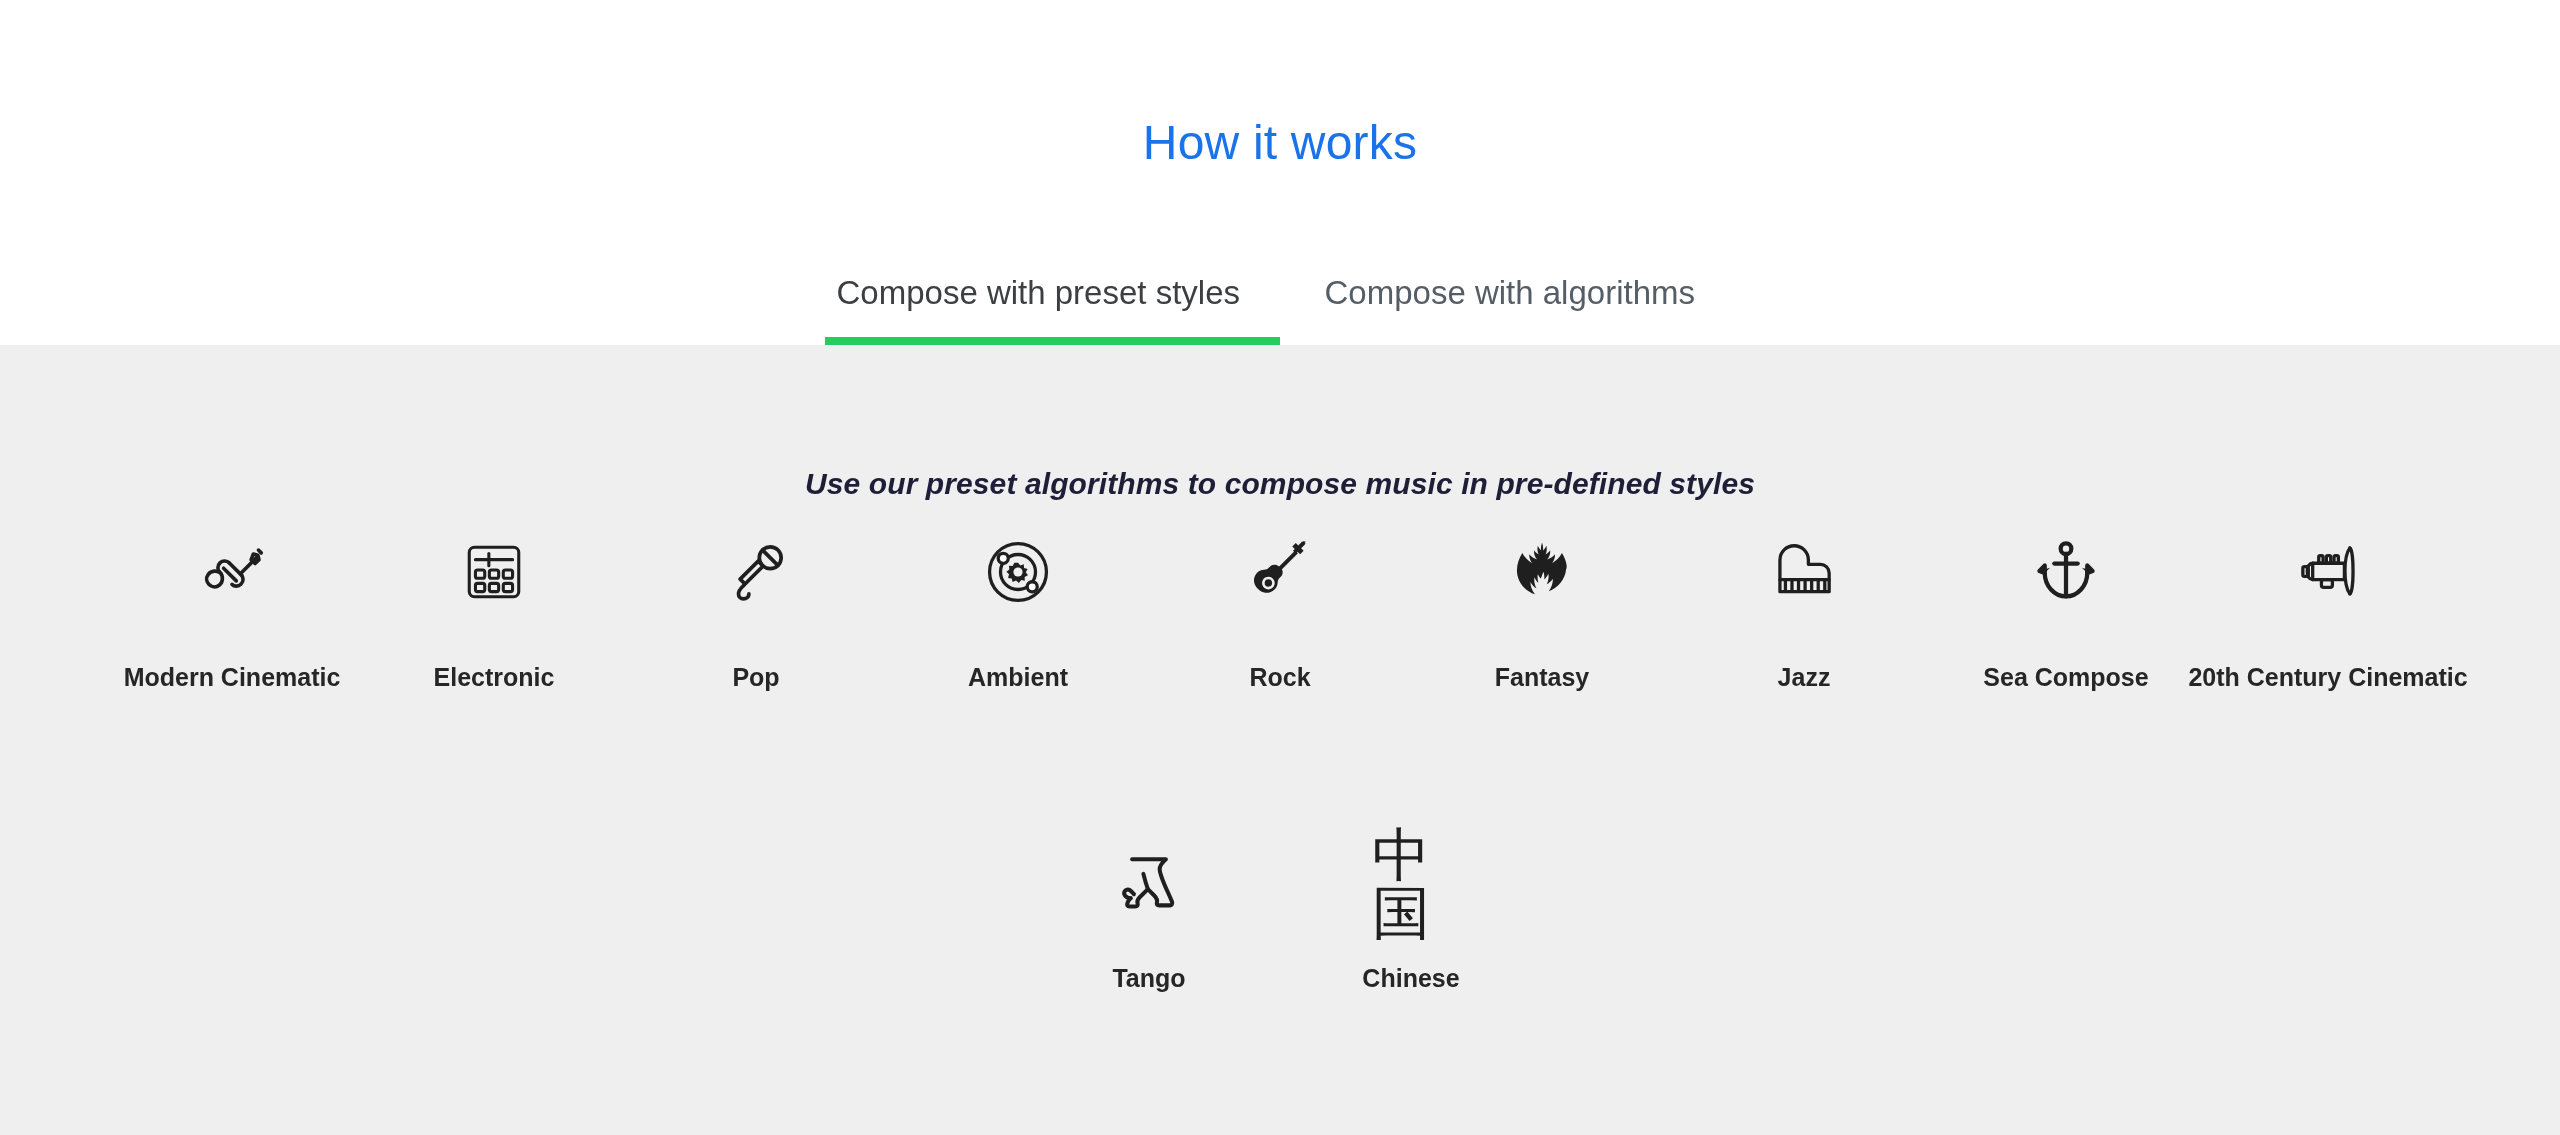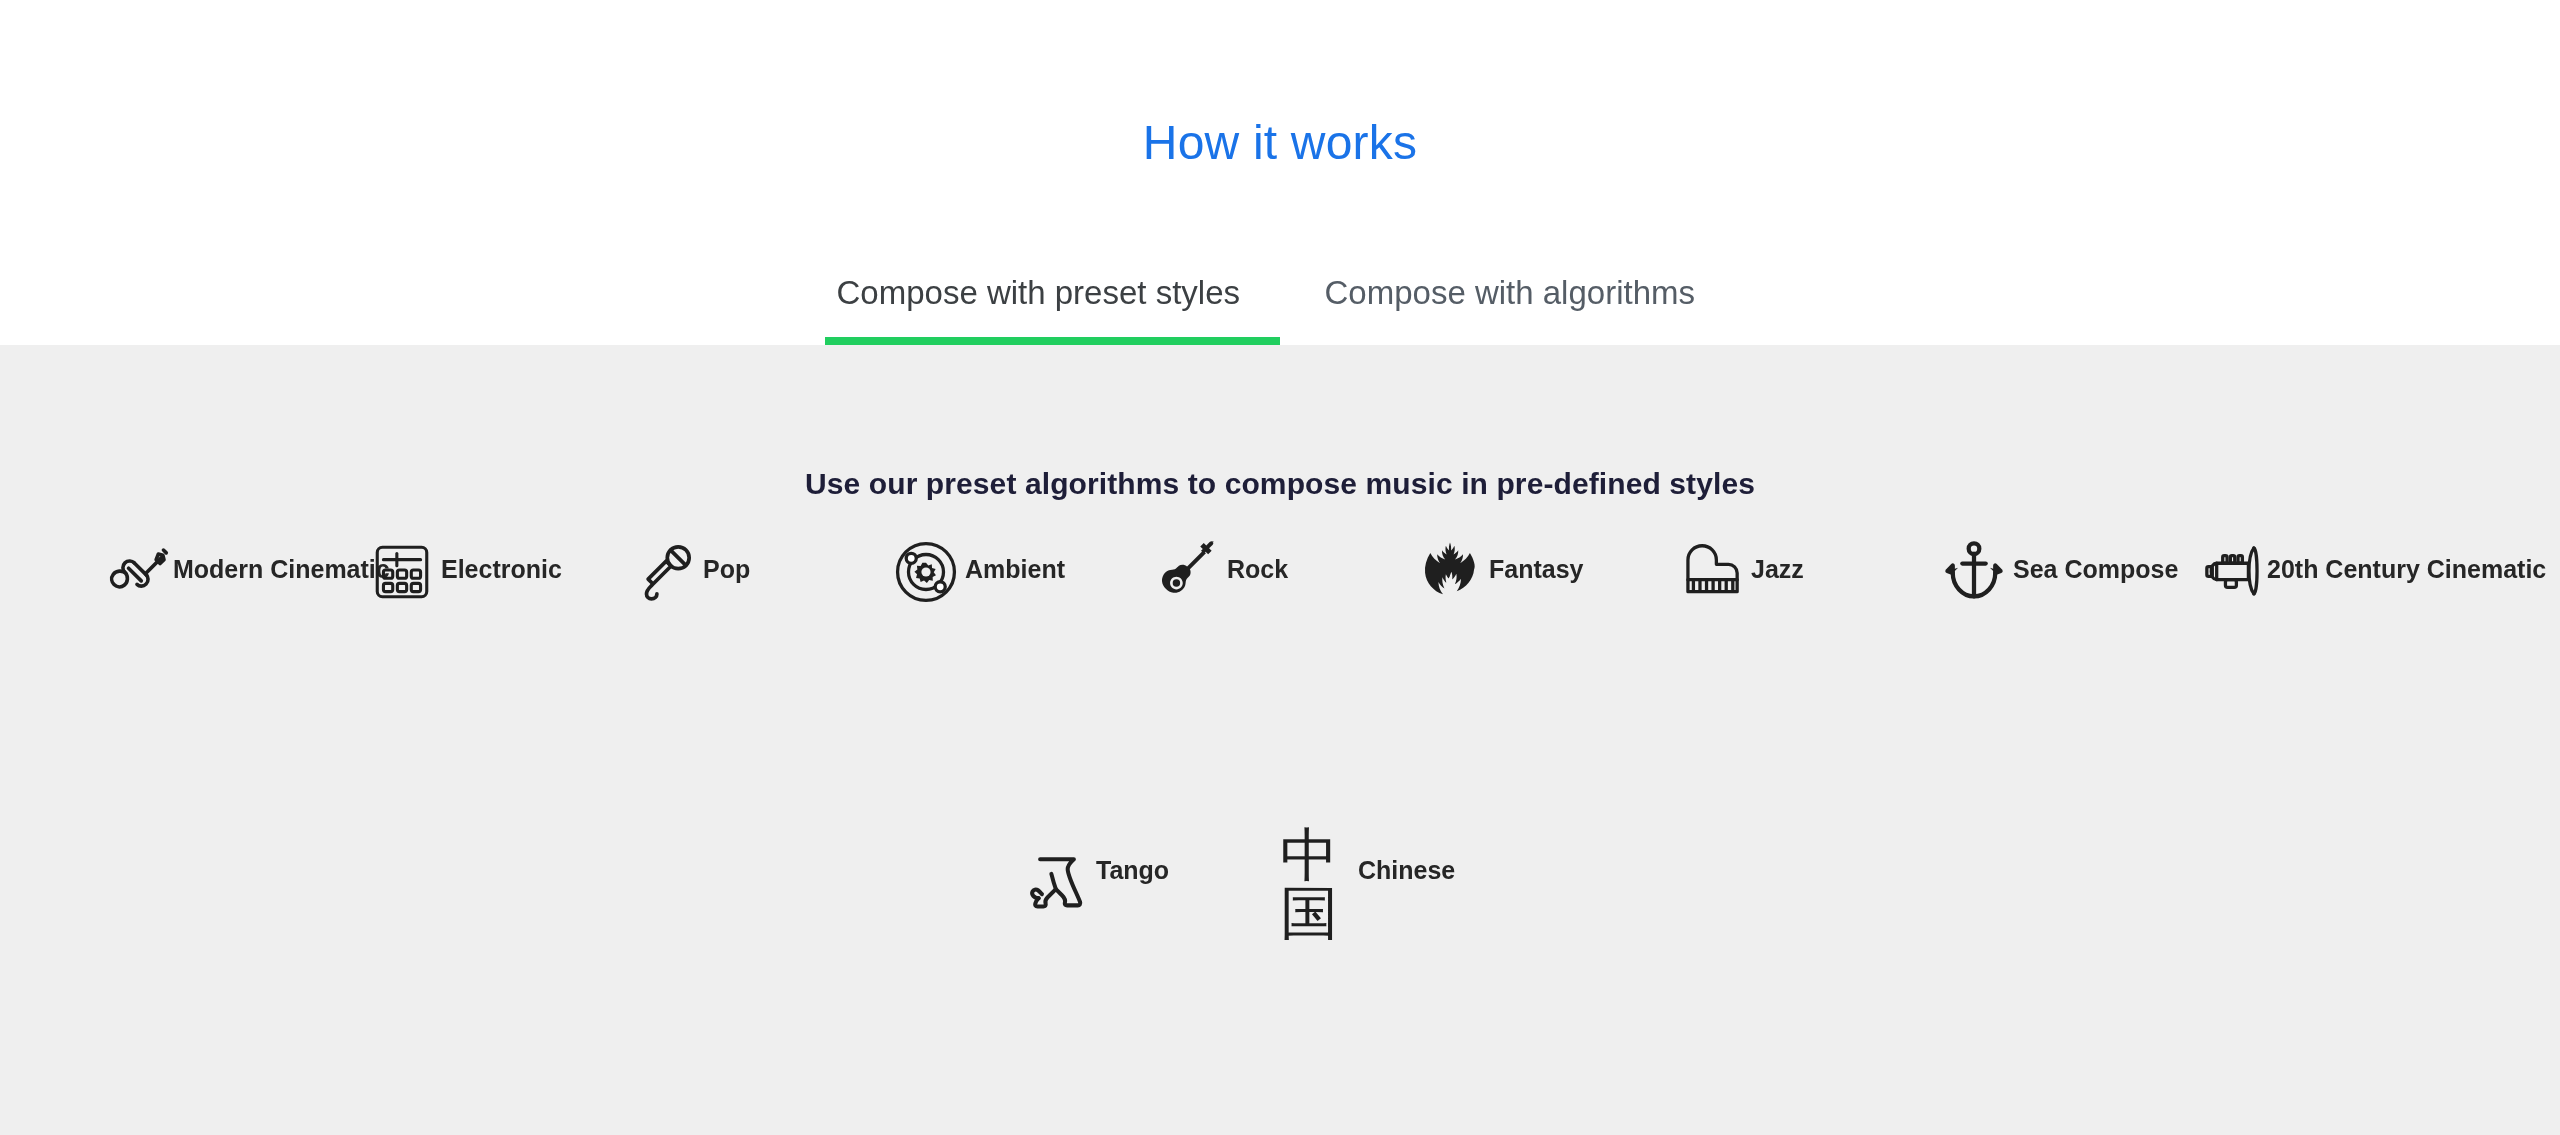--- a/index.html
+++ b/index.html
@@ -101,40 +101,43 @@
   .section-subtitle {
     position: absolute;
     top: 122px;
     left: 0;
     width: 100%;
     text-align: center;
     font-size: 30px;
     font-weight: 700;
     color: #1e1e38;
     letter-spacing: 0.1px;
+    font-style: italic;
   }
 
   
   .style-row {
     position: absolute;
     left: 0;
     width: 100%;
     display: flex;
     justify-content: center;
     align-items: flex-start;
   }
   .style-row-1 { top: 188px; }
   .style-row-2 { top: 500px; }
 
   .style-item {
     width: 262px;
     display: flex;
-    flex-direction: row;
+    flex-direction: column;
+    align-items: center;
     cursor: pointer;
     user-select: none;
+    gap: 30px;
   }
   .style-icon {
     height: 78px;
     width: 78px;
     display: flex;
     align-items: center;
     justify-content: center;
     color: #1f1f1f;
   }
   .style-icon svg { display: block; }

